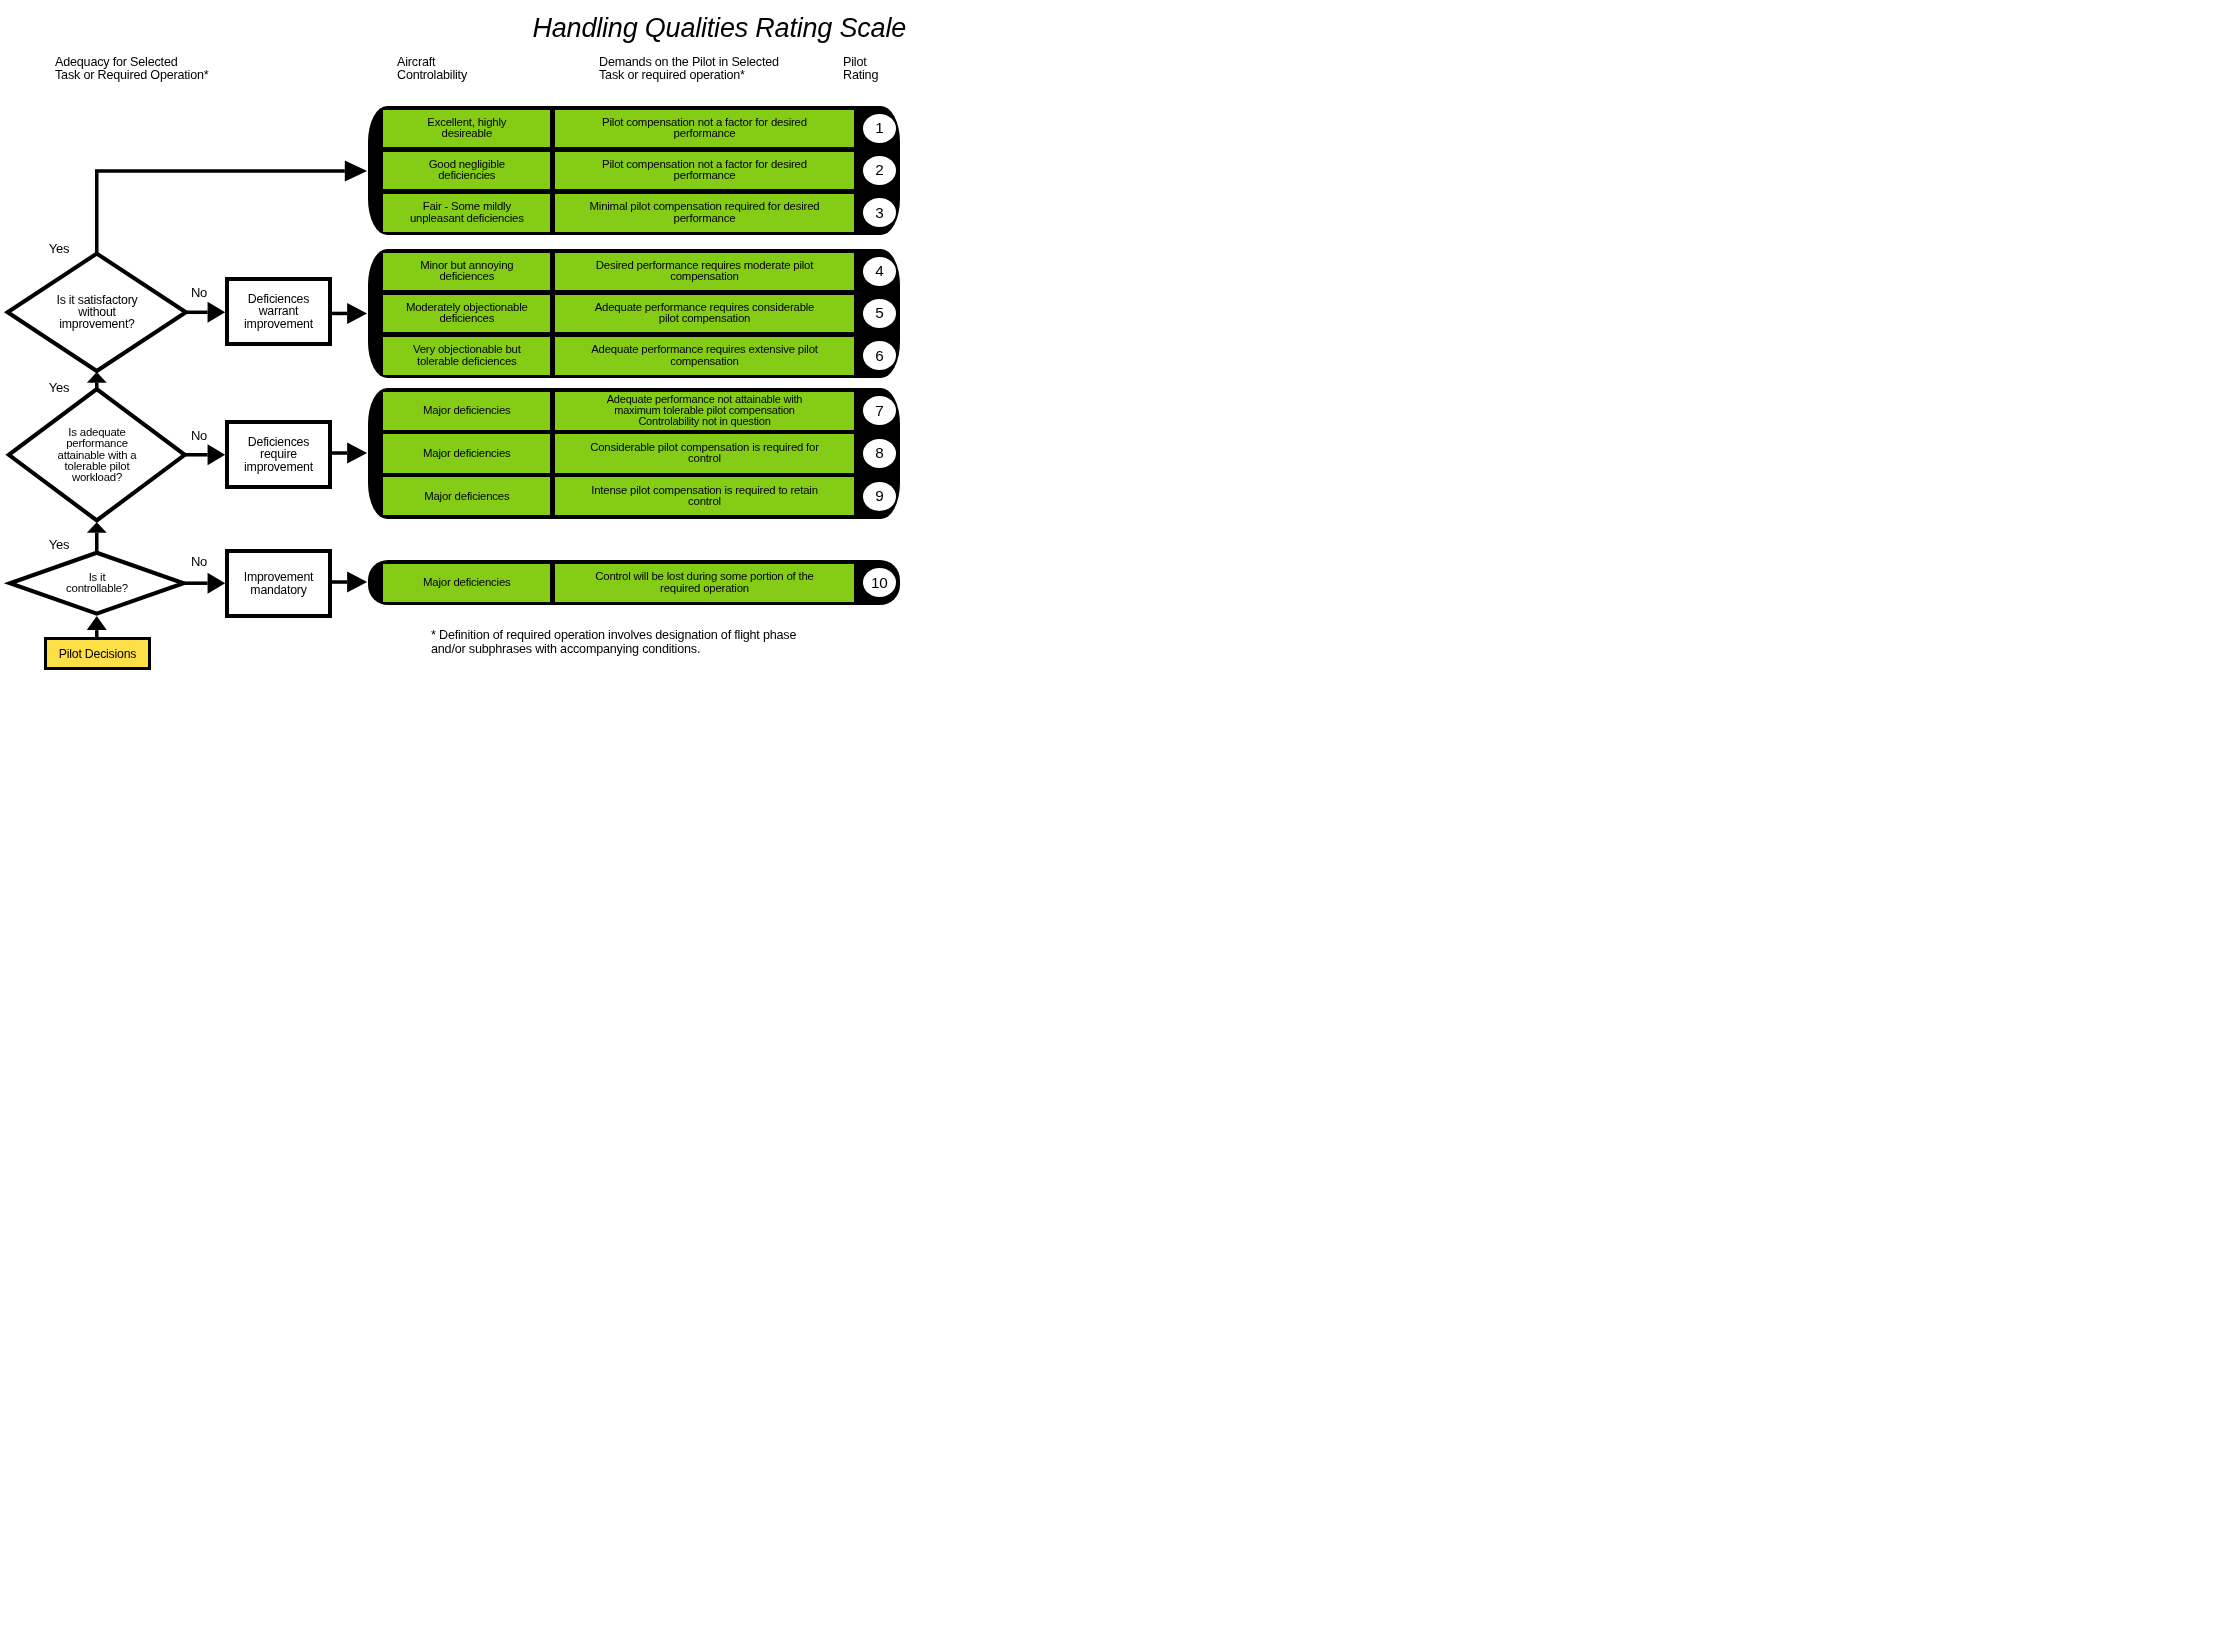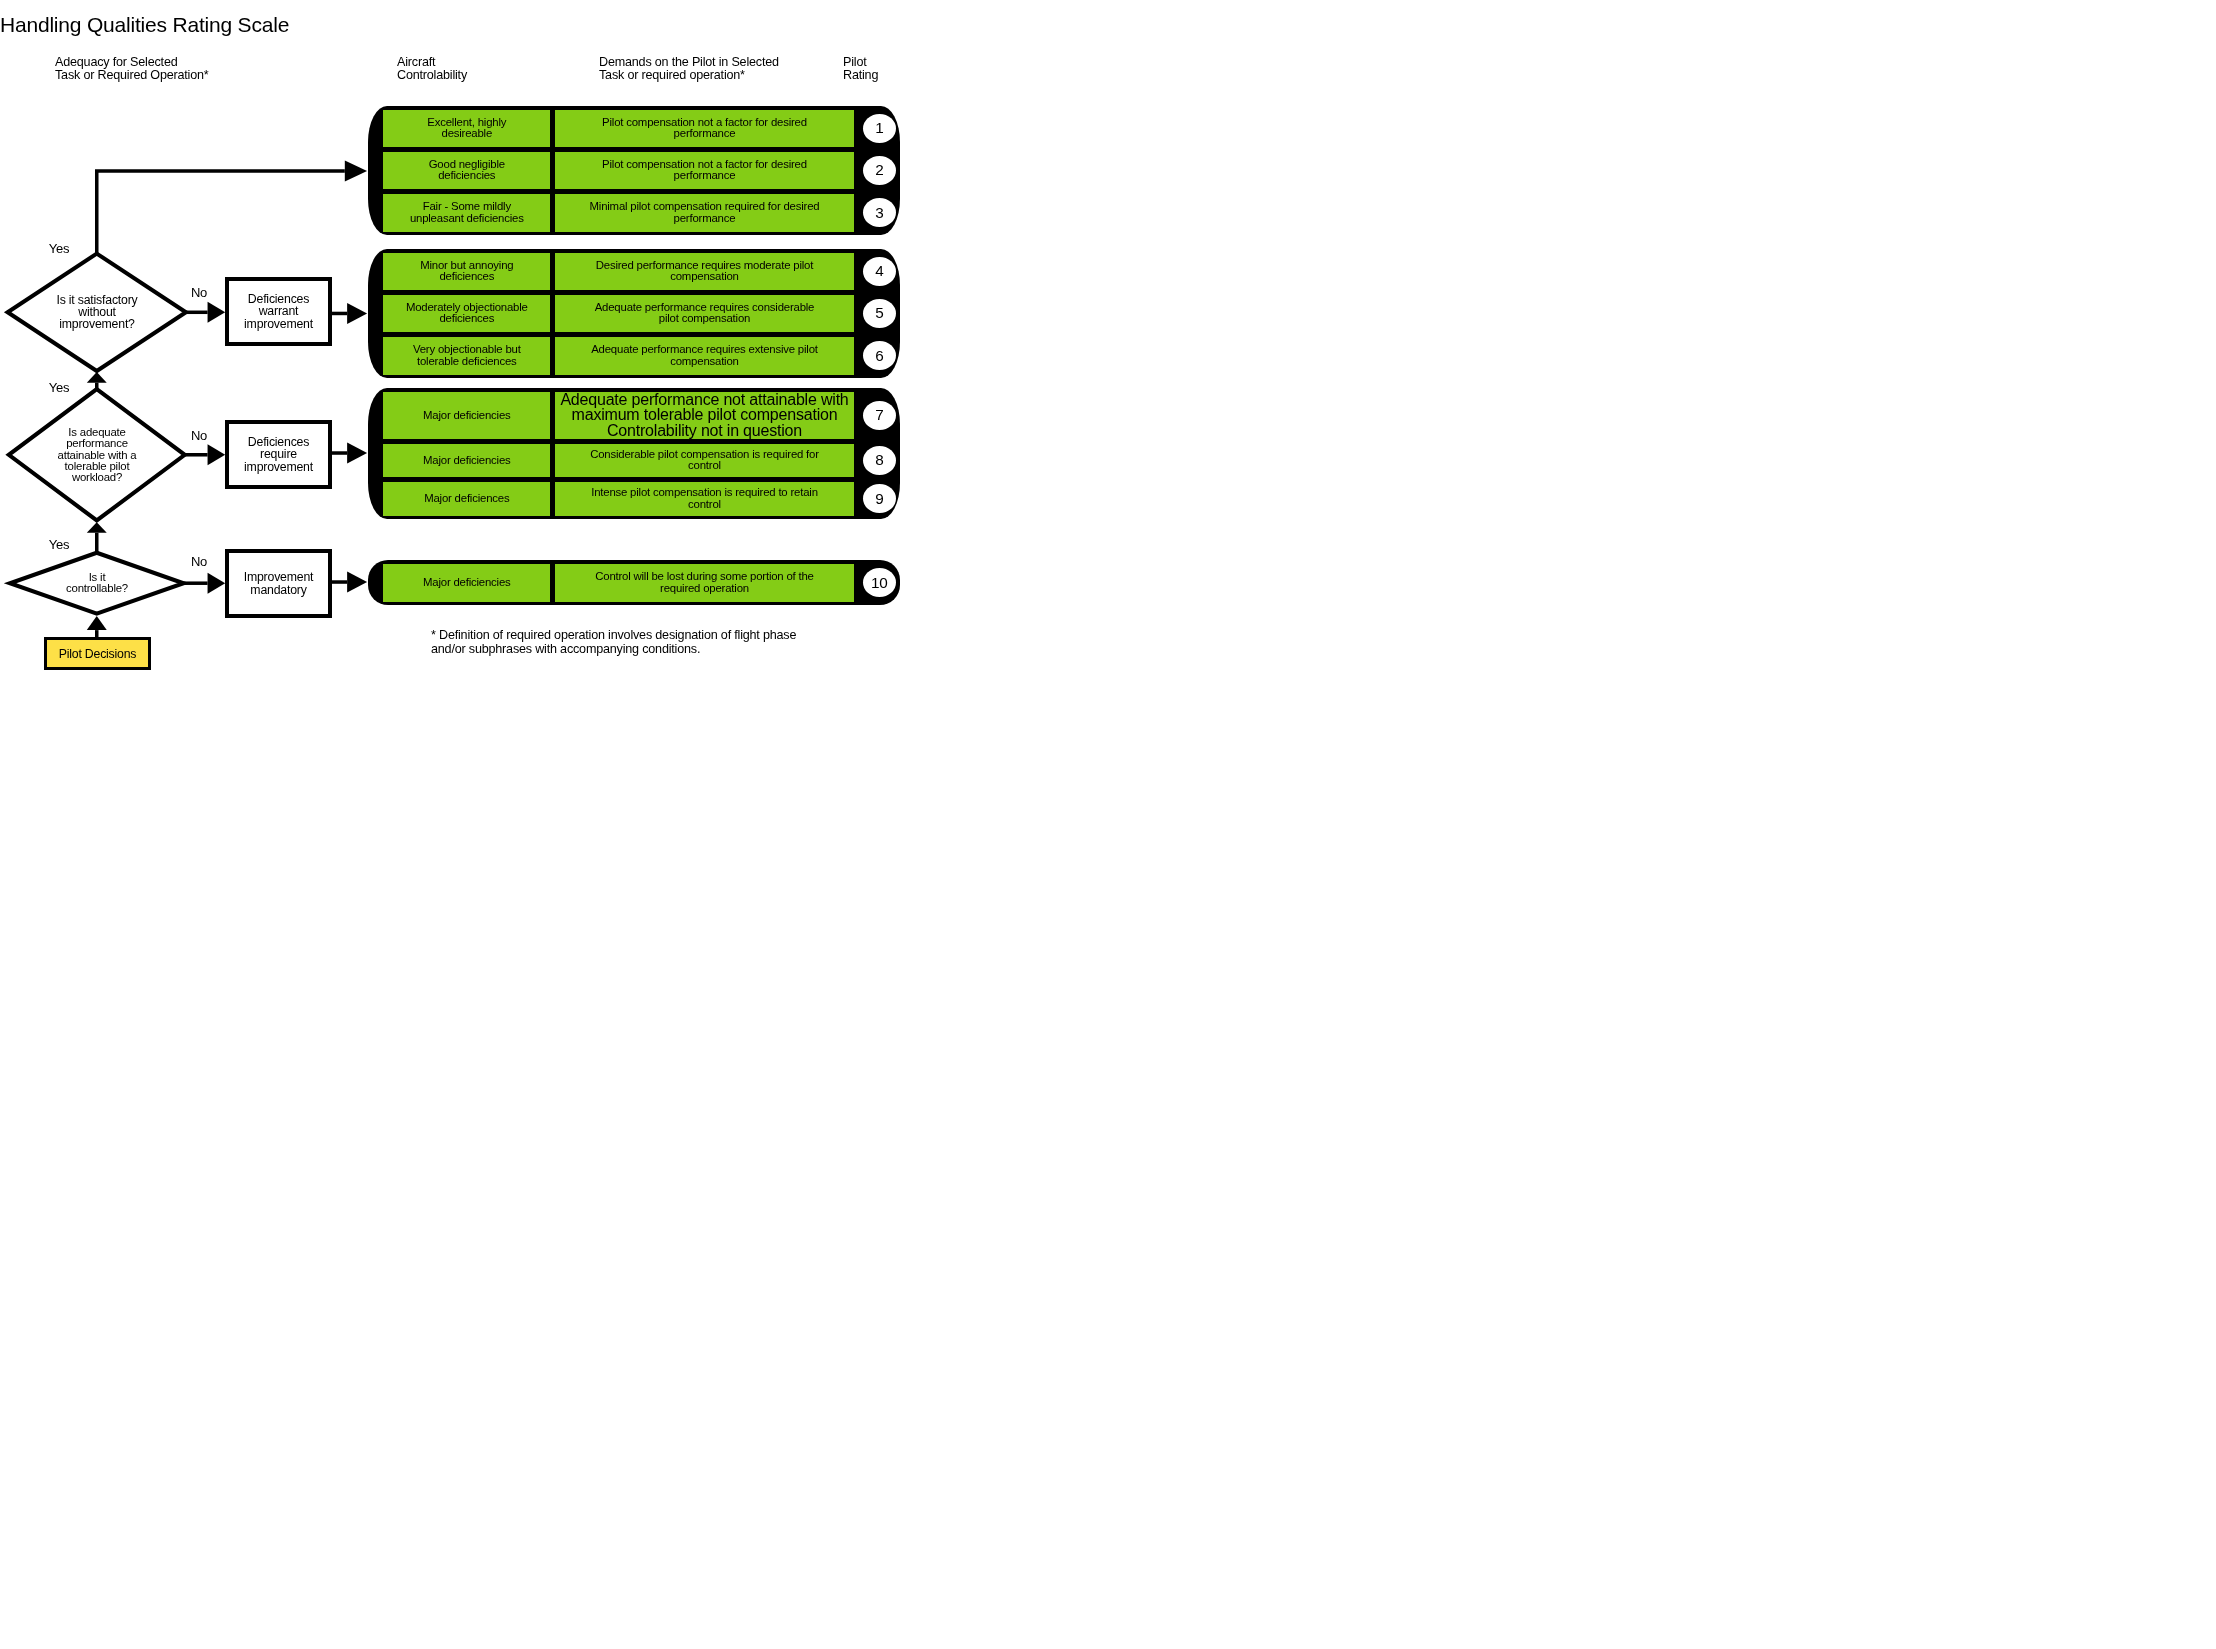--- a/index.html
+++ b/index.html
@@ -1,20 +1,20 @@
 <!DOCTYPE html>
 <html style="font-size:9.4px"><head>
 <meta charset="utf-8">
 <style>
   html,body{margin:0;padding:0;background:#ffffff;}
   body{font-family:"Liberation Sans",sans-serif;color:#000;}
   #stage{position:relative;width:906px;height:675px;background:#fff;overflow:hidden;letter-spacing:-0.2px;}
   .abs{position:absolute;}
   .ctr{text-align:left;white-space:pre-line;}
-  #title{left:0;top:13px;width:906px;font-size:21px;text-align:left;}
+  #title{left:0;top:13px;width:906px;font-size:27px;text-align:right;font-style:italic;}
   .colhead{font-size:12.6px;line-height:1.06;}
   
   #connectors{left:0;top:0;width:906px;height:675px;}
   
   .group{position:absolute;left:368px;width:532px;background:#000;box-sizing:border-box;
          padding:3.5px 0 3.5px 15.3px;display:grid;grid-auto-rows:1fr;row-gap:4.7px;
          border-radius:19px/36px;}
   .group.single{border-radius:20px;}
   .grow{display:grid;grid-template-columns:167px 299px 1fr;column-gap:4.7px;}
   .cell{background:#84cc16;display:flex;align-items:center;justify-content:center;
@@ -150,21 +150,21 @@
 compensation</div>
       <div class="ratewrap">
           <div class="ratecircle">6</div>
         </div>
     </div>
   </div>
 
   <div class="group" style="top:388px;height:131px">
     <div class="grow">
       <div class="cell">Major deficiencies</div>
-      <div class="cell" style="font-size:16px">Adequate performance not attainable with
+      <div class="cell" style="font-size:11px">Adequate performance not attainable with
 maximum tolerable pilot compensation
 Controlability not in question</div>
       <div class="ratewrap">
           <div class="ratecircle">7</div>
         </div>
     </div>
     <div class="grow">
       <div class="cell">Major deficiencies</div>
       <div class="cell">Considerable pilot compensation is required for
 control</div>

